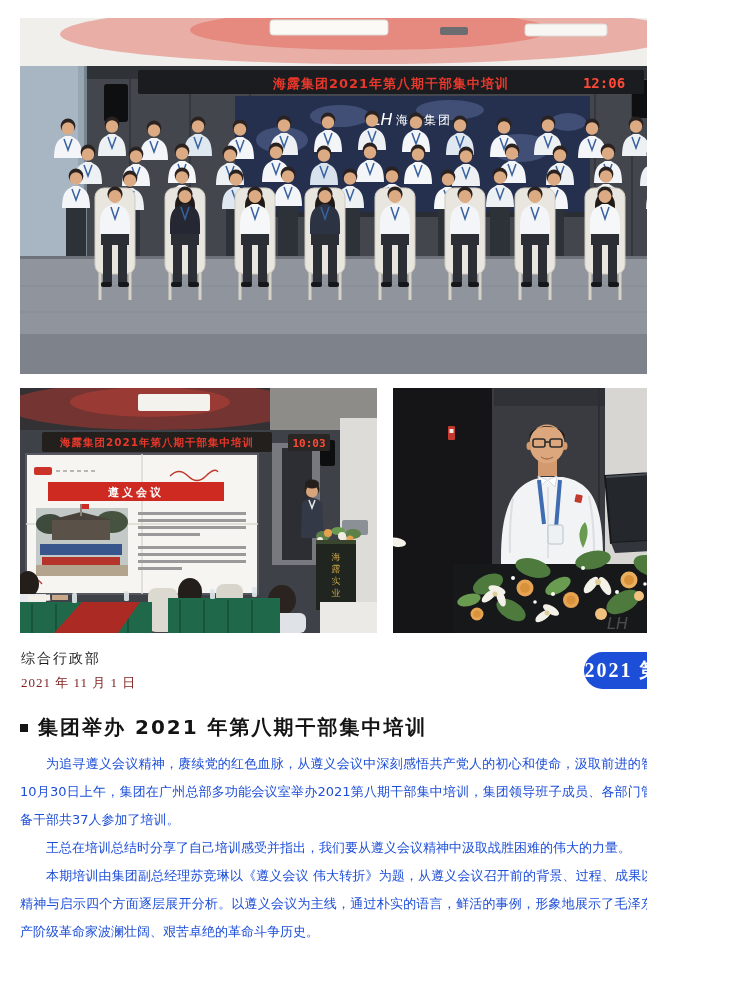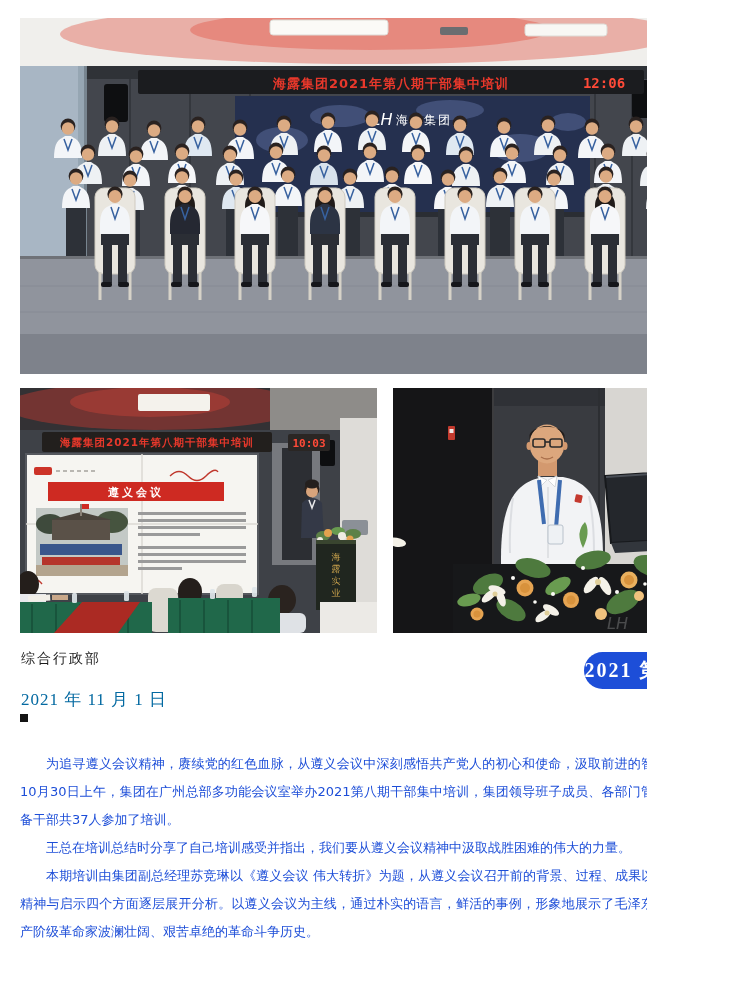--- a/index.html
+++ b/index.html
@@ -6,21 +6,21 @@
   .page{position:relative;width:647px;height:1005px;background:#ffffff;overflow:hidden;
         font-family:"DejaVu Sans","Liberation Sans",sans-serif;}
   figure{margin:0;padding:0;position:absolute;}
   figure svg{display:block;}
   svg text{font-family:"DejaVu Sans","Liberation Sans",sans-serif;}
   .led{fill:#e8382b;font-weight:bold;letter-spacing:1px;}
   .ledclock{fill:#ff4a38;font-family:"DejaVu Sans Mono",monospace;font-weight:bold;}
   .byline{position:absolute;left:21px;top:650px;
           font-family:"Liberation Serif","DejaVu Serif",serif;color:#1d1d1d;}
   .dept{font-size:14px;letter-spacing:2px;}
-  .date{font-size:17px;margin-top:20px;color:#0369a1;letter-spacing:1px;}
+  .date{font-size:13px;margin-top:6px;color:#7f1d1d;letter-spacing:1px;}
   .issue-badge{position:absolute;left:584px;top:652px;width:138px;height:37px;border-radius:19px;
           background:#1d4ed8;color:#ffffff;display:flex;align-items:center;justify-content:center;
           font-family:"Liberation Serif","DejaVu Serif",serif;font-size:20px;font-weight:600;letter-spacing:2px;}
   .headline{position:absolute;left:20px;top:714px;width:700px;margin:0;display:flex;align-items:center;
           font-size:20px;font-weight:bold;color:#141414;letter-spacing:2px;}
   .bullet{width:8px;height:8px;background:#141414;display:inline-block;margin-right:10px;flex:0 0 auto;}
   .body-text{position:absolute;left:20px;top:750px;width:700px;color:#1d4ed8;
           font-size:13px;line-height:28px;text-align:justify;}
   .body-text p{margin:0;text-indent:2em;}
 </style>
@@ -407,20 +407,21 @@
 
   <div class="byline">
     <div class="dept">综合行政部</div>
     <div class="date">2021 年 11 月 1 日</div>
   </div>
 
   <div class="issue-badge">2021 第 83 期</div>
 
   <h1 class="headline">
     <span class="bullet"></span>
+    <span>集团举办 2021 年第八期干部集中培训</span>
   </h1>
 
   <div class="body-text">
     <p>为追寻遵义会议精神，赓续党的红色血脉，从遵义会议中深刻感悟共产党人的初心和使命，汲取前进的智慧和力量。10月30日上午，集团在广州总部多功能会议室举办2021第八期干部集中培训，集团领导班子成员、各部门管理干部及后备干部共37人参加了培训。</p>
     <p>王总在培训总结时分享了自己培训感受并指出，我们要从遵义会议精神中汲取战胜困难的伟大的力量。</p>
     <p>本期培训由集团副总经理苏竞琳以《遵义会议  伟大转折》为题，从遵义会议召开前的背景、过程、成果以及遵义会议精神与启示四个方面逐层展开分析。以遵义会议为主线，通过朴实的语言，鲜活的事例，形象地展示了毛泽东等老一辈无产阶级革命家波澜壮阔、艰苦卓绝的革命斗争历史。</p>
   </div>
 
 </div>
 

